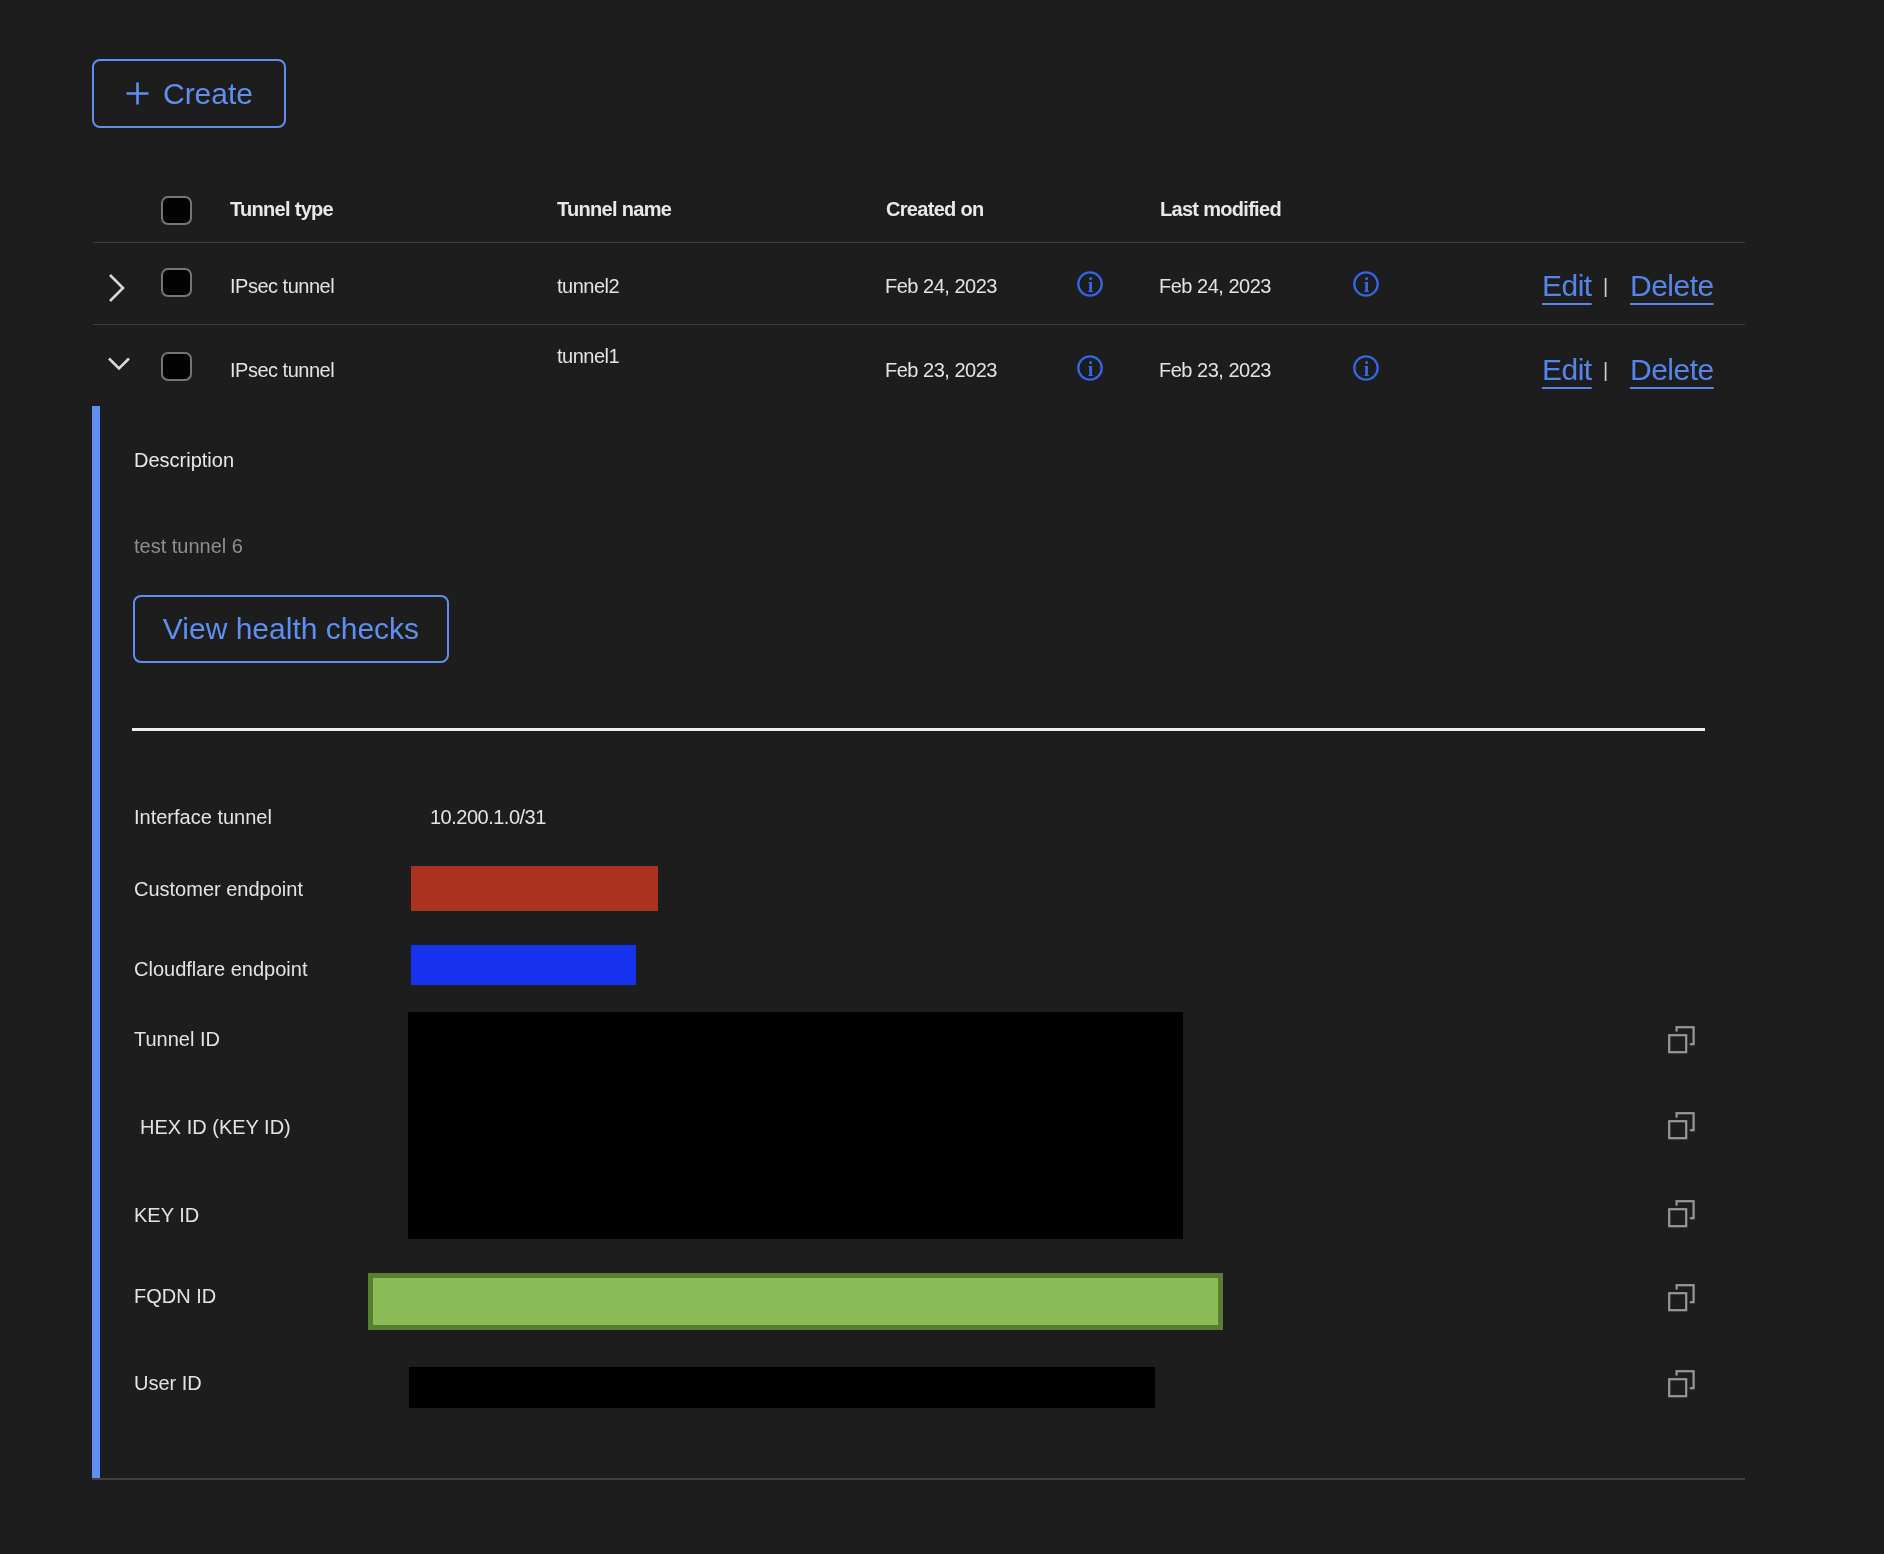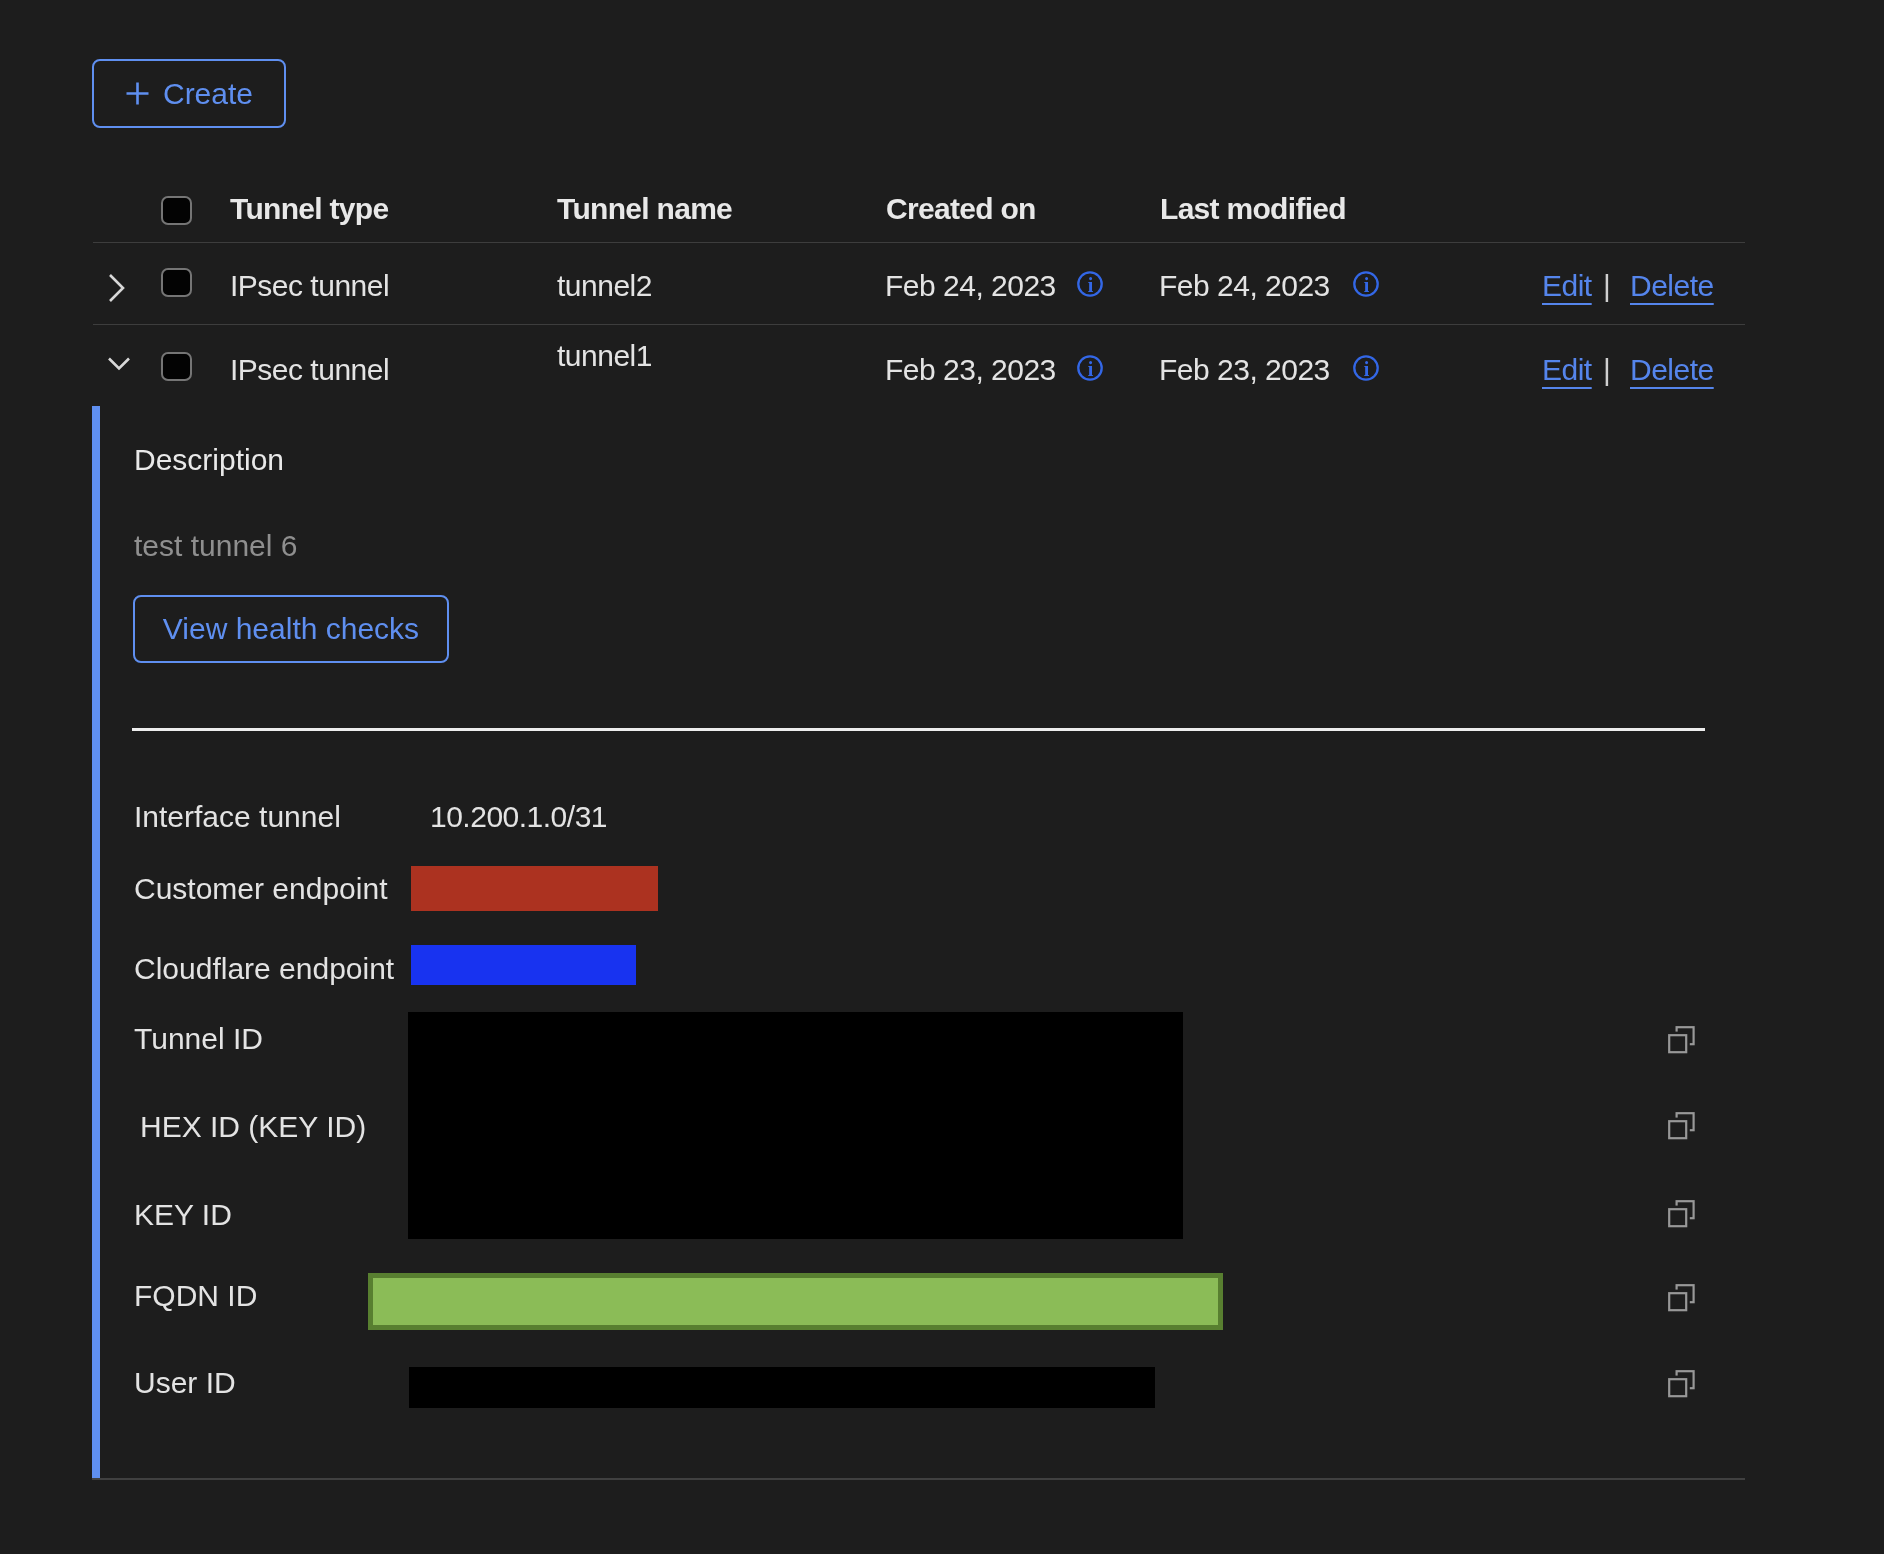--- a/index.html
+++ b/index.html
@@ -1,19 +1,19 @@
 <!DOCTYPE html>
 <html><head>
 <meta charset="utf-8">
 <style>
   html,body{margin:0;padding:0;}
   body{width:1884px;height:1554px;background:#1d1d1d;position:relative;overflow:hidden;
        font-family:"Liberation Sans",sans-serif;transform:translateZ(0);}
   .abs{position:absolute;}
-  .txt{position:absolute;font-size:30px;color:#e3e3e3;height:38px;line-height:38px;white-space:nowrap;}
+  .txt{position:absolute;font-size:20px;color:#e3e3e3;height:38px;line-height:38px;white-space:nowrap;}
   .row{letter-spacing:-0.5px;}
   .bold{font-weight:bold;color:#e8e8e8;letter-spacing:-0.7px;}
   .cb{position:absolute;left:161px;width:27px;height:25px;border:2px solid #757575;border-radius:7px;background:#030303;}
   .hline{position:absolute;left:93px;width:1652px;height:1px;background:#3d3d3d;}
   .link{position:absolute;font-size:30px;color:#5585ec;height:38px;line-height:38px;letter-spacing:-0.5px;
         text-decoration:underline;text-underline-offset:7px;text-decoration-thickness:2px;text-align:center;}
   .btn{position:absolute;box-sizing:border-box;border:2px solid #5f8ff0;border-radius:8px;
        color:#5f8ff0;font-size:30px;display:flex;align-items:center;justify-content:center;background:transparent;}
 </style>
 </head>

